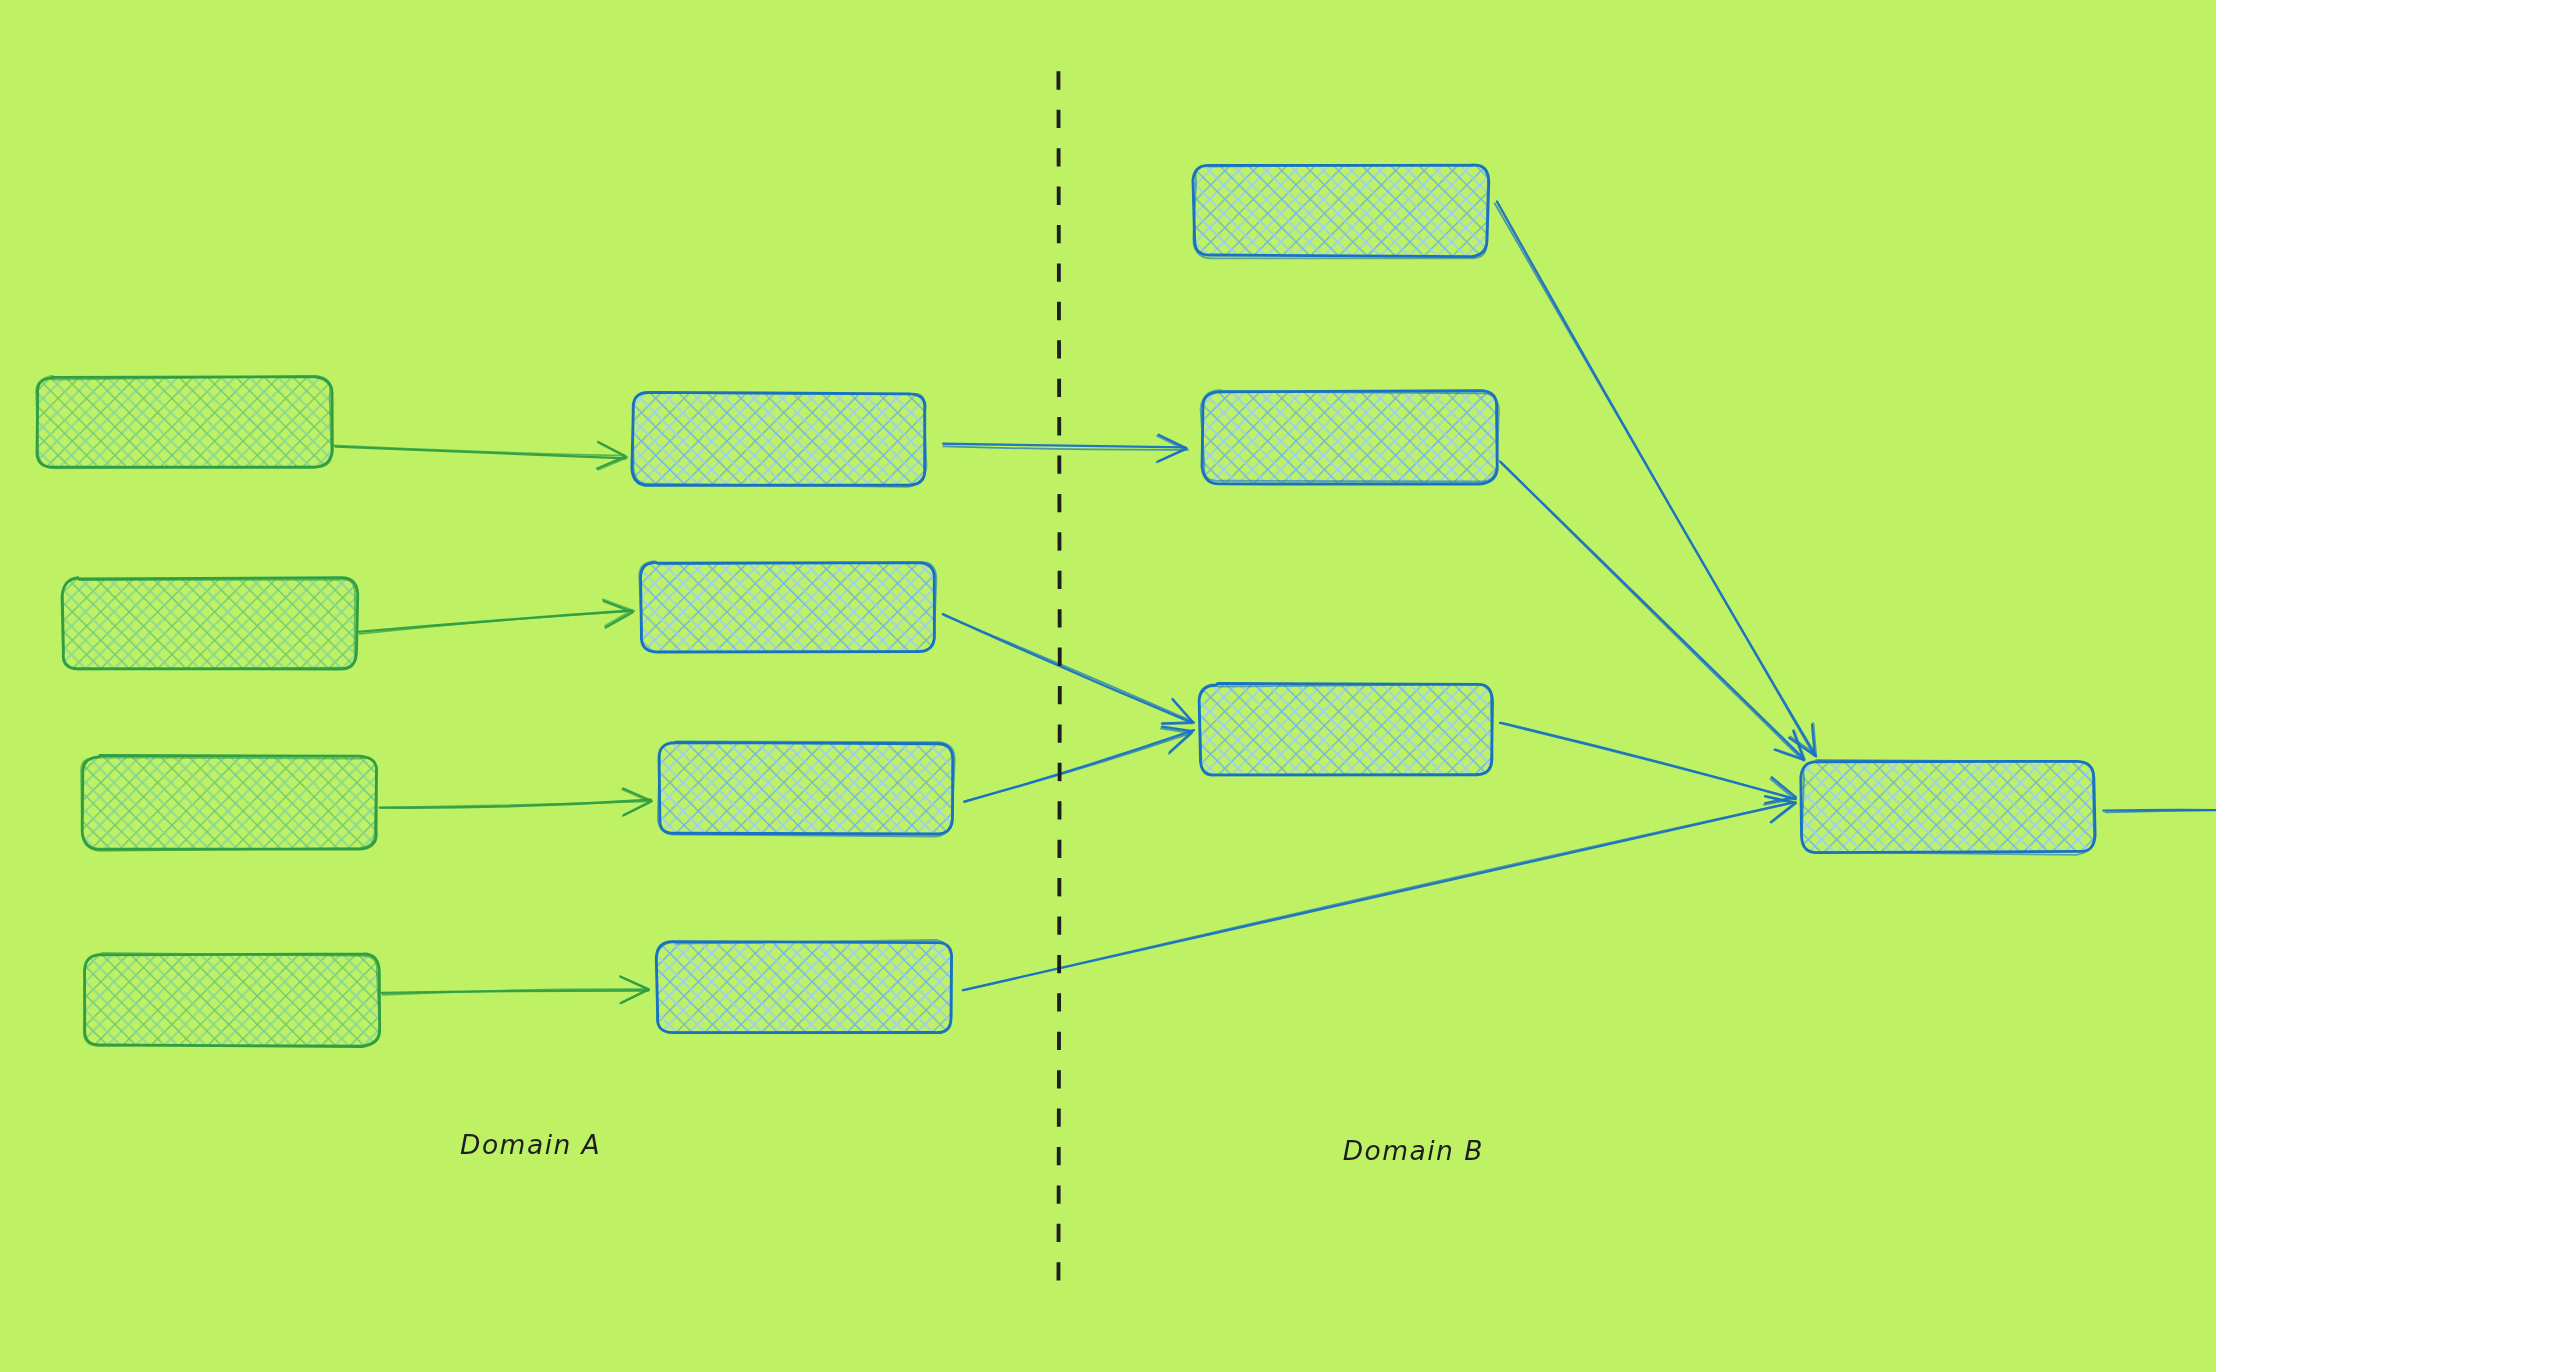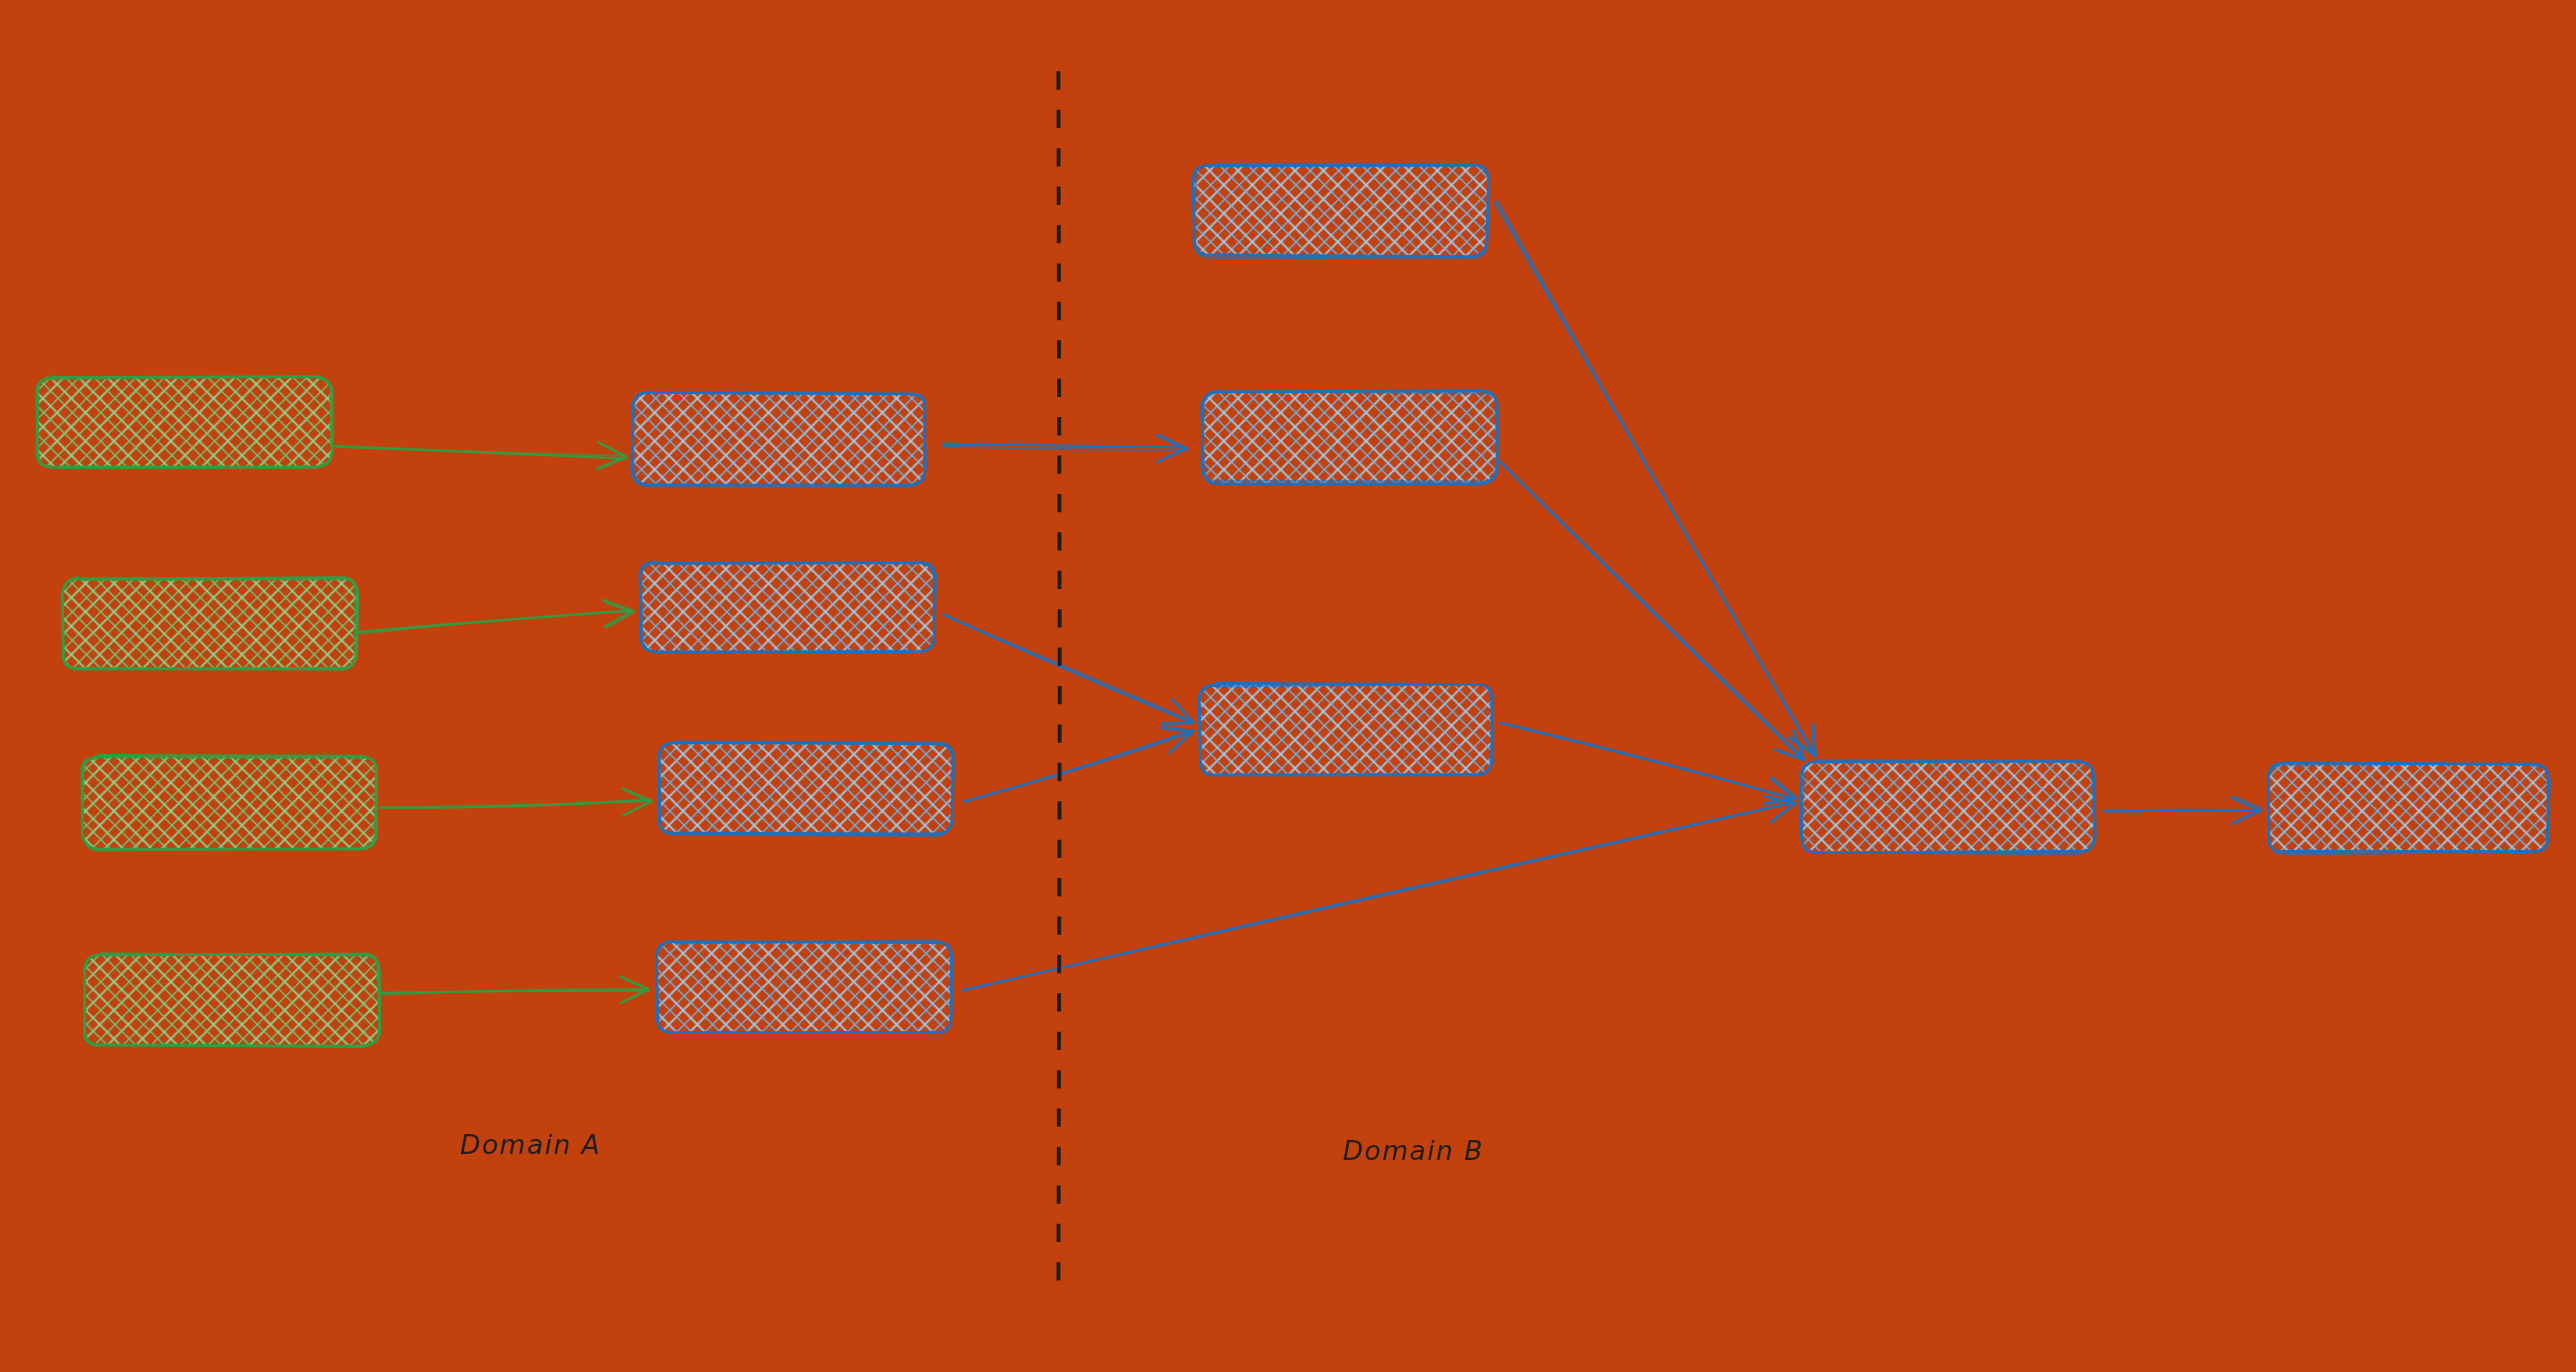--- a/index.html
+++ b/index.html
@@ -6,23 +6,23 @@
   html, body {
     margin: 0;
     padding: 0;
     background: #ffffff;
   }
   body {
     font-family: "DejaVu Sans", sans-serif;
   }
   #canvas {
     position: relative;
-    width: 2576px;
+    width: 2216px;
     height: 1372px;
-    background: #c2410c;
+    background: #bef264;
     overflow: hidden;
   }
   #diagram-svg {
     position: absolute;
     top: 0;
     left: 0;
     width: 2576px;
     height: 1372px;
     display: block;
   }

